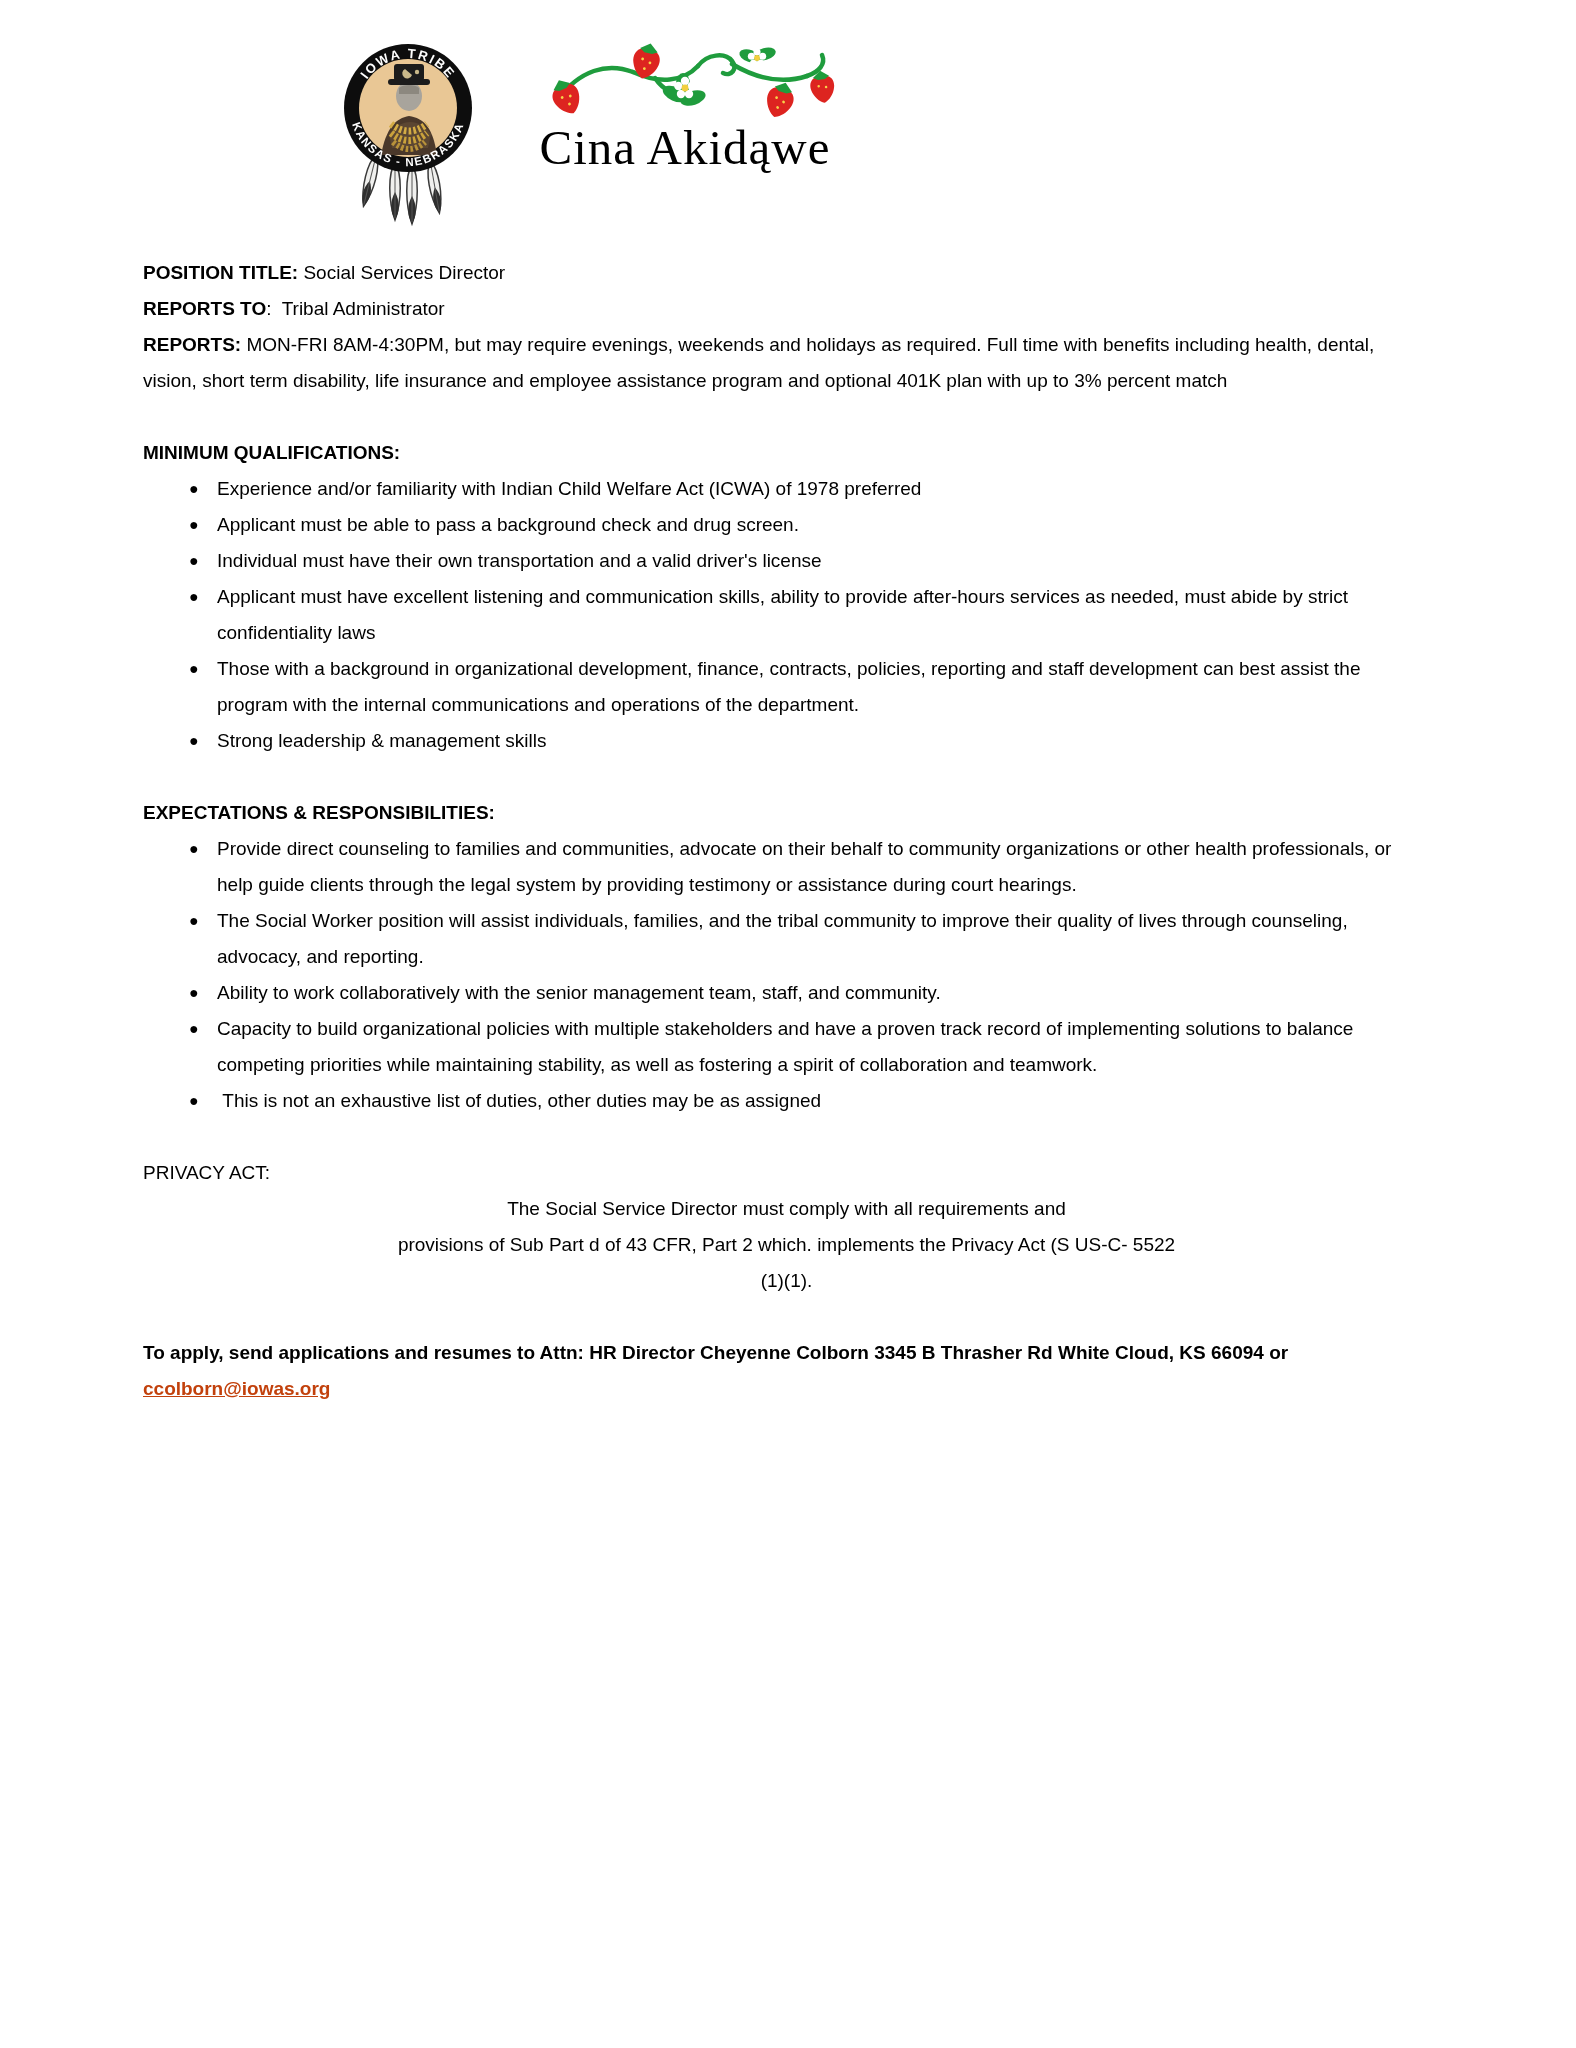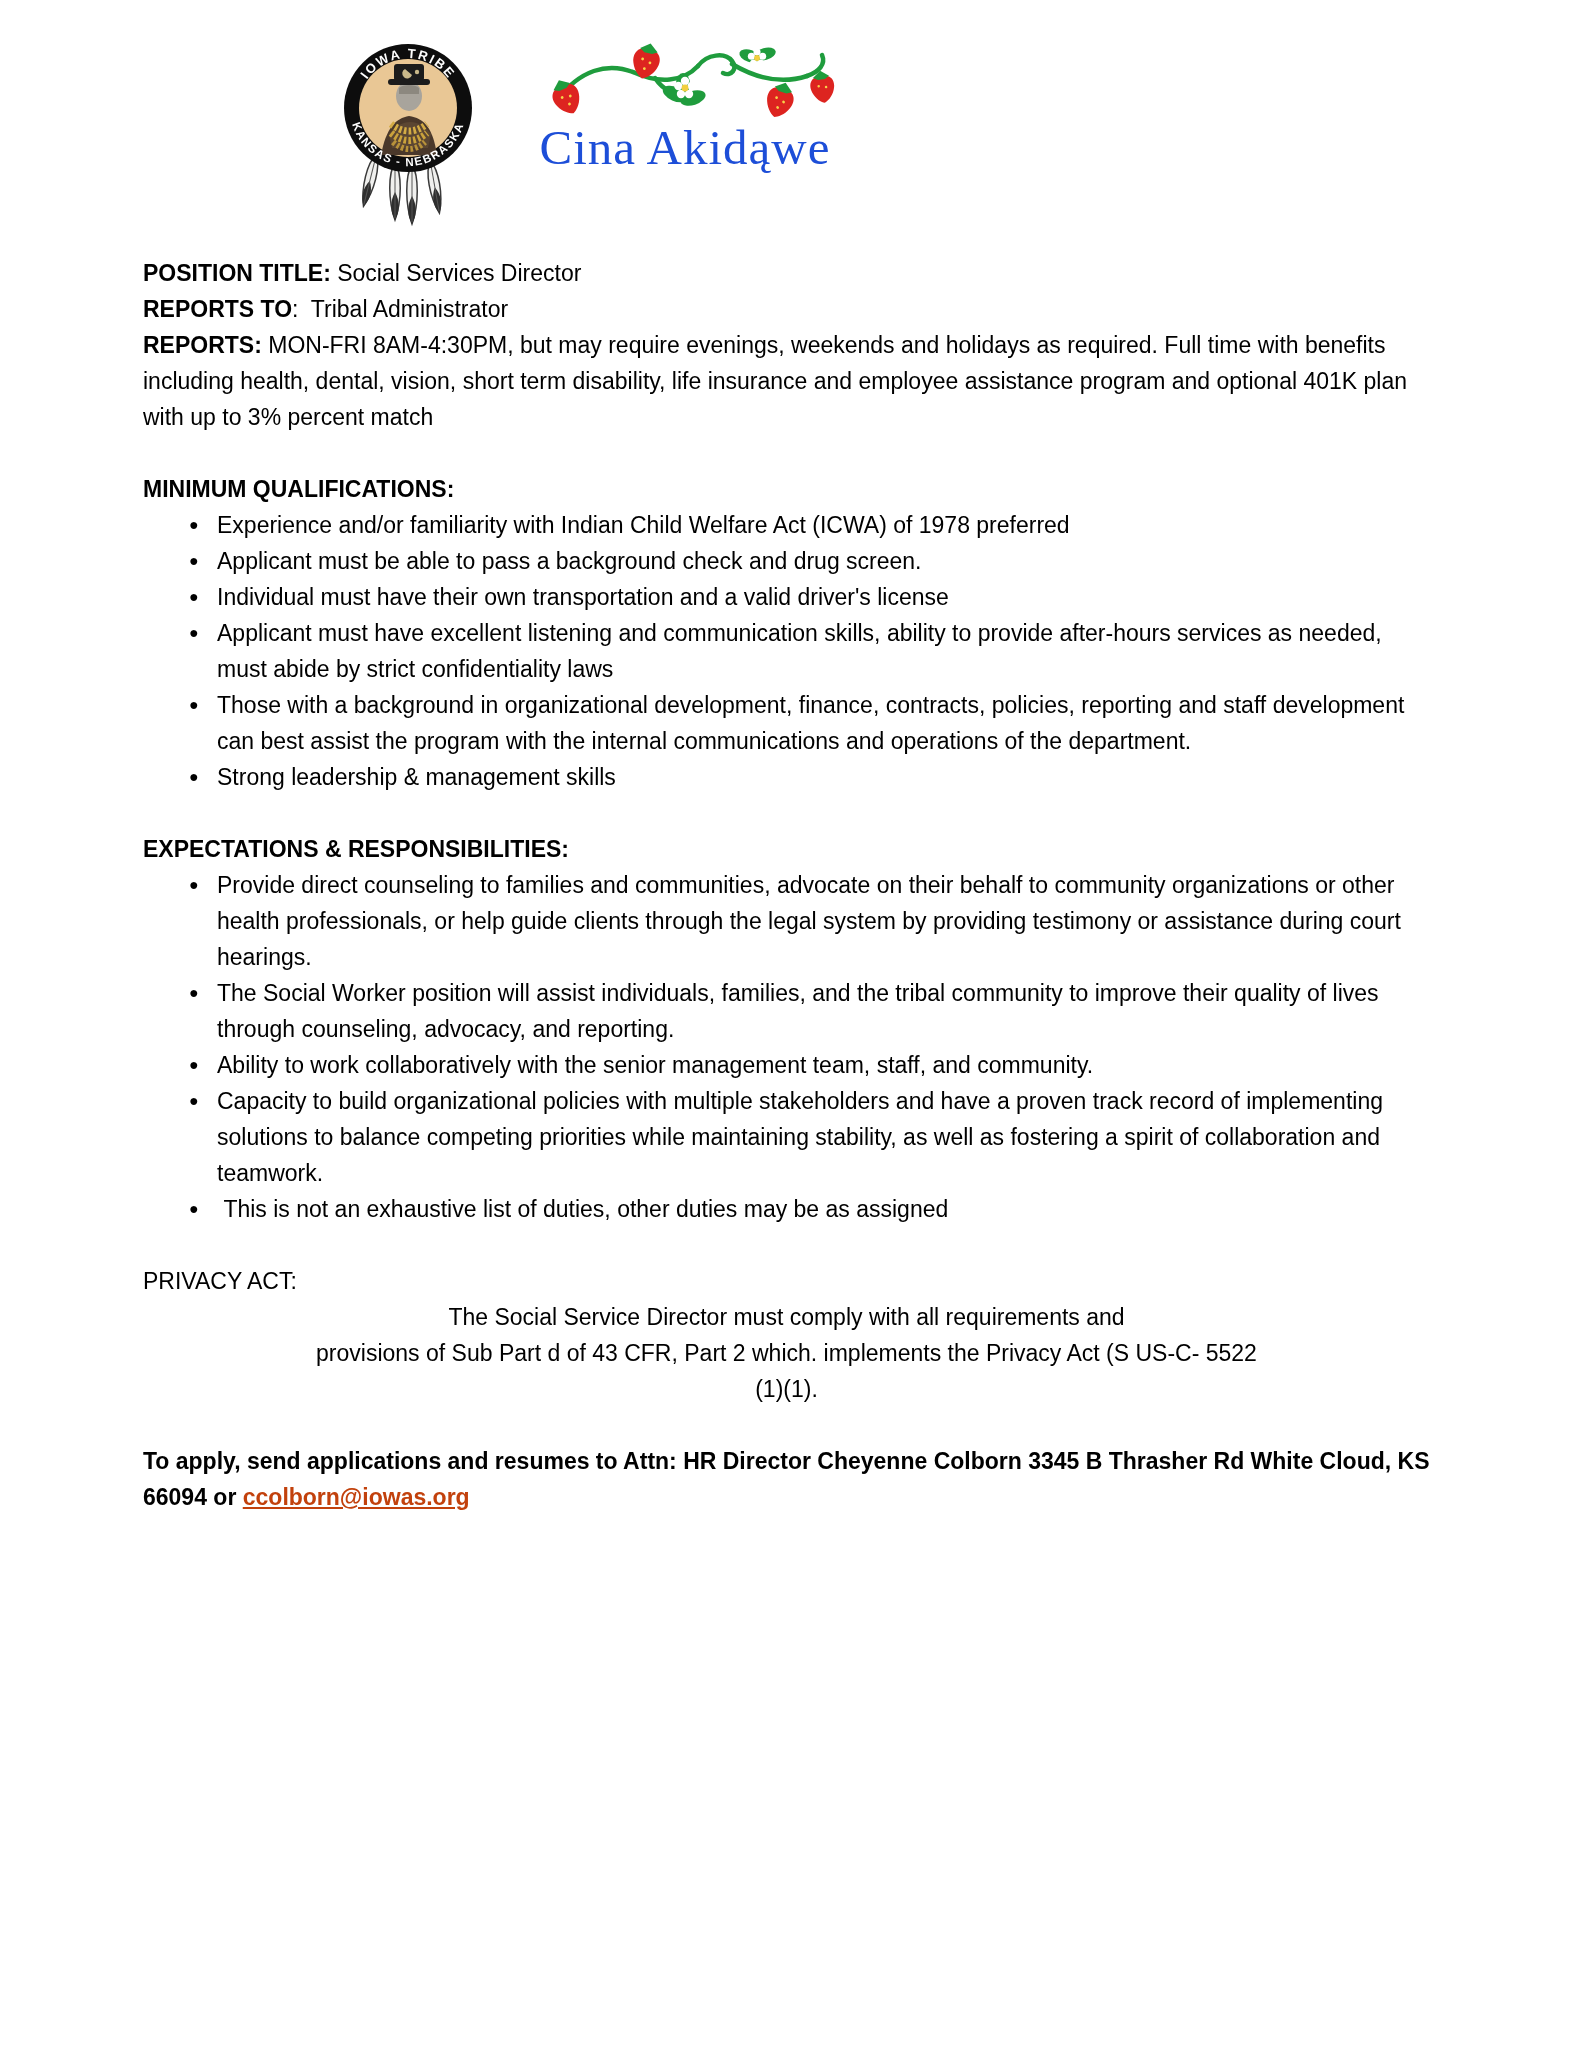--- a/index.html
+++ b/index.html
@@ -7,21 +7,21 @@
     position:relative; width:1576px; height:2048px; background:#ffffff; overflow:hidden;
     font-family:"Liberation Sans", sans-serif; color:#000;
   }
   .header { display:flex; align-items:flex-start; padding:36px 0 0 333px; gap:52px; height:205px; }
   .seal-wrap { flex:0 0 auto; }
   .brand { display:flex; flex-direction:column; align-items:center; margin-top:6px; }
   .brand-name {
     font-family:"Liberation Serif", serif; font-size:49px; line-height:52px;
     letter-spacing:1px; margin-top:2px;
   }
-  .content { padding:14px 146px 0 143px; font-size:23px; line-height:36px; }
+  .content { padding:14px 146px 0 143px; font-size:19px; line-height:36px; }
   .meta-line b { font-weight:bold; }
   .pre { white-space:pre-wrap; }
   .section-heading { font-weight:bold; margin-top:36px; }
   ul.bullets { margin:0; padding:0 0 0 74px; list-style:none; }
   ul.bullets li { position:relative; white-space:pre-wrap; }
   ul.bullets li::before { content:"●"; position:absolute; left:-28px; top:0; font-size:16px; line-height:36px; }
   .privacy-heading { margin-top:36px; }
   .privacy-line { white-space:pre-wrap;text-align:center; }
   .apply { font-weight:bold; margin-top:36px; margin-bottom:0; }
   .email-link { color:#c2410c; text-decoration:underline; cursor:pointer; font-weight:bold; }
@@ -154,21 +154,21 @@
           <g transform="translate(222,16) scale(0.85)">
             <circle cx="0" cy="-7" r="4.2" fill="#fff"></circle>
               <circle cx="6.6" cy="-2" r="4.2" fill="#fff"></circle>
             <circle cx="4" cy="6" r="4.2" fill="#fff"></circle>
               <circle cx="-4" cy="6" r="4.2" fill="#fff"></circle>
             <circle cx="-6.6" cy="-2" r="4.2" fill="#fff"></circle>
               <circle cx="0" cy="0" r="3.4" fill="#f2cf3e"></circle>
           </g>
         </g>
       </svg>
-      <div class="brand-name" style="color:#1d4ed8">Cina Akidąwe</div>
+      <div class="brand-name" style="color:#000000">Cina Akidąwe</div>
     </div>
   </div>
 
   <div class="content">
 
     <div class="meta-line"><b>POSITION TITLE:</b><span class="pre"> Social Services Director</span></div>
 
     <div class="meta-line"><b>REPORTS TO</b><span class="pre">:  Tribal Administrator</span></div>
 
     <div class="meta-line"><b>REPORTS:</b><span class="pre"> MON-FRI 8AM-4:30PM, but may require evenings, weekends and holidays as required. Full time with benefits including health, dental, vision, short term disability, life insurance and employee assistance program and optional 401K plan with up to 3% percent match</span></div>

